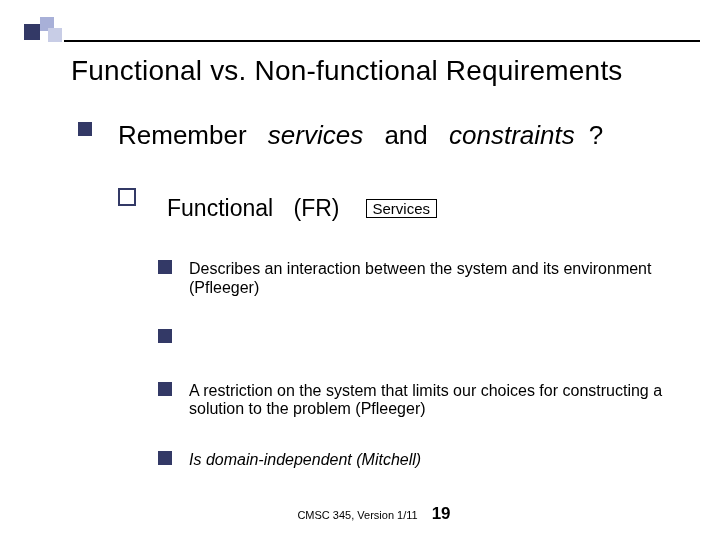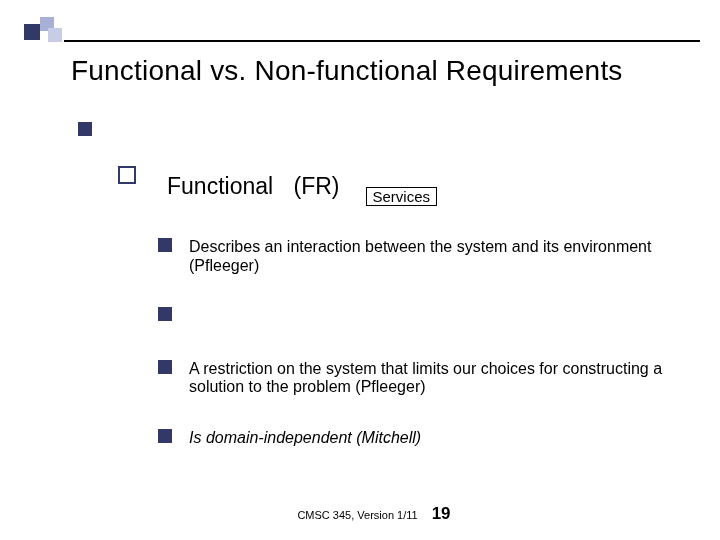--- a/index.html
+++ b/index.html
@@ -10,21 +10,21 @@
   .deco .sq2 { position: absolute; left: 26px; top: 3px;  width: 8px;  height: 8px;  background: #a8b0d8; }
   .deco .sq3 { position: absolute; left: 34px; top: 14px; width: 6px;  height: 6px;  background: #c8cde6; }
   .rule { position: absolute; left: 50px; top: 26px; width: 636px; height: 0; border-top: 2px solid #000; }
   .title { position: absolute; left: 50px; top: 34px; font-size: 28px; letter-spacing: 0.2px; }
   .body { position: absolute; left: 50px; top: 86px; width: 636px; }
   .lvl1 { display: flex; align-items: flex-start; margin-bottom: 10px; }
   .lvl1 .bullet { width: 12px; height: 12px; background: #333966; margin-top: 8px; margin-right: 12px; flex: 0 0 auto; }
   .lvl1 .text { font-size: 26px; line-height: 1.15; }
   .lvl2 { display: flex; align-items: flex-start; margin-left: 40px; margin-top: 6px; margin-bottom: 2px; }
   .lvl2 .bullet { width: 12px; height: 12px; border: 2px solid #333966; margin-top: 6px; margin-right: 10px; flex: 0 0 auto; }
-  .lvl2 .text { font-size: 23px; line-height: 1.1; display: flex; align-items: flex-end; gap: 12px; flex-wrap: wrap; }
+  .lvl2 .text { font-size: 23px; line-height: 1.1; display: flex; align-items: center; gap: 12px; flex-wrap: wrap; }
   .tag { border: 1px solid #000; font-size: 15px; padding: 1px 6px; line-height: 1; }
   .lvl3 { display: flex; align-items: flex-start; margin-left: 80px; margin-top: 4px; }
   .lvl3 .bullet { width: 8px; height: 8px; background: #333966; margin-top: 7px; margin-right: 10px; flex: 0 0 auto; }
   .lvl3 .text { font-size: 16px; line-height: 1.15; max-width: 540px; }
   .italic { font-style: italic; }
   .footer { position: absolute; left: 48px; bottom: 16px; right: 48px; display: flex; justify-content: center; align-items: baseline; font-size: 11px; }
   .footer .pageno { font-weight: bold; font-size: 17px; }
   .gap { height: 10px; }
 </style>
 </head>
@@ -38,20 +38,23 @@
     <div class="sq3"></div>
   </div>
   <div class="rule"></div>
 
   <div class="title">Functional vs. Non-functional Requirements</div>
 
   <div class="body">
 
     <div class="lvl1">
       <div class="bullet"></div>
+      <div class="text">
+        <span>Remember </span><span class="italic">services</span><span> and </span><span class="italic">constraints</span><span>?</span>
+      </div>
     </div>
 
     <div class="lvl2">
       <div class="bullet"></div>
       <div class="text">
         <span>
           <span>Functional</span>
           <span>(FR)</span>
         </span>
         <span class="tag">Services</span>

